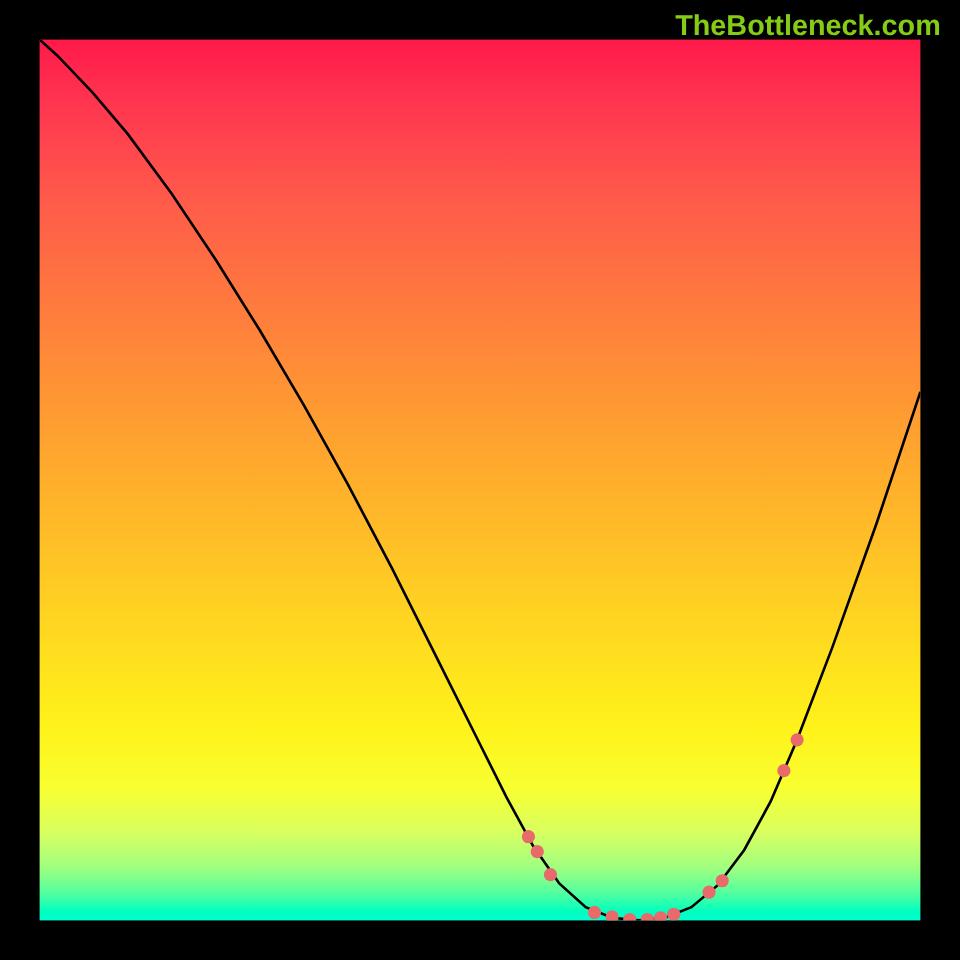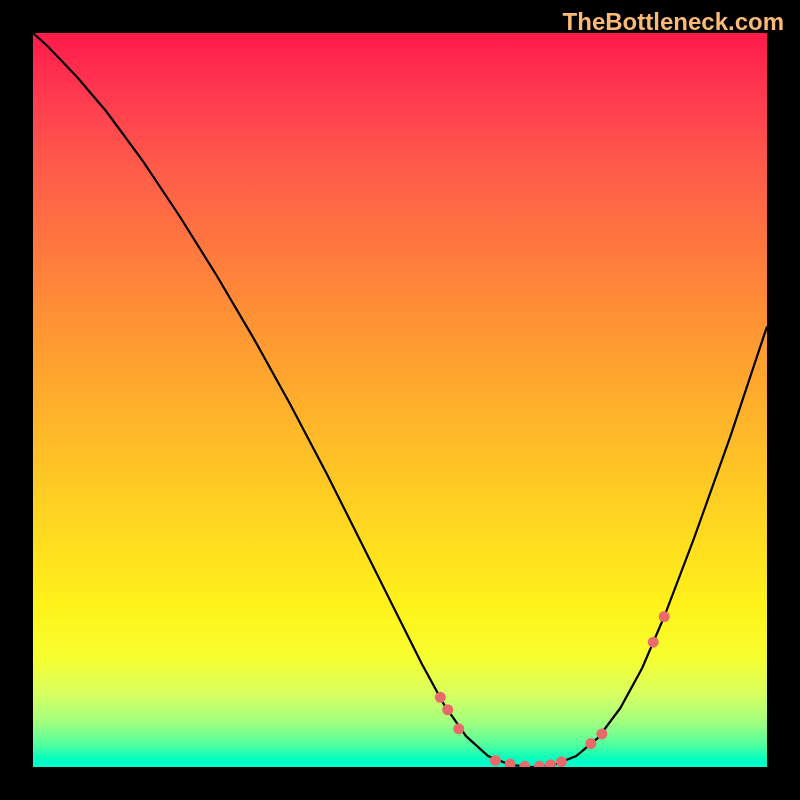--- a/index.html
+++ b/index.html
@@ -4,21 +4,21 @@
 <style>
   * { margin: 0; padding: 0; box-sizing: border-box; }
   body { width: 800px; height: 800px; background: #000; position: relative; overflow: hidden; }
   .watermark {
     position: absolute;
     top: 8px;
     right: 16px;
     font-family: Arial, sans-serif;
     font-size: 24px;
     font-weight: bold;
-    color: #fdba74;
+    color: #84cc16;
     z-index: 10;
   }
   .plot-area {
     position: absolute;
     top: 33px;
     left: 33px;
     width: 734px;
     height: 734px;
     background: linear-gradient(to bottom,
       #ff1a4a 0%,

